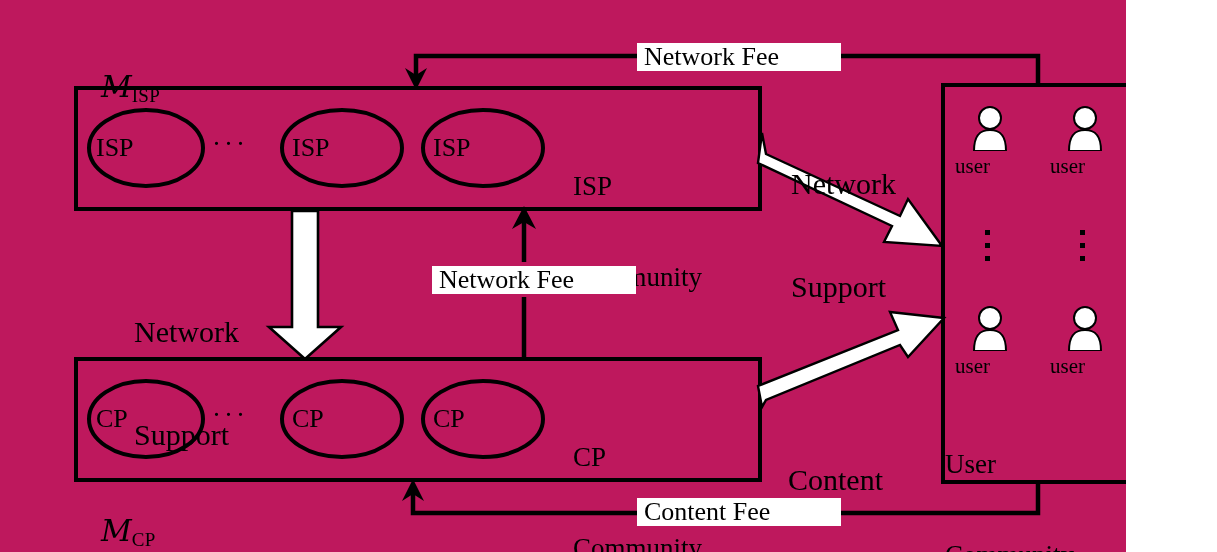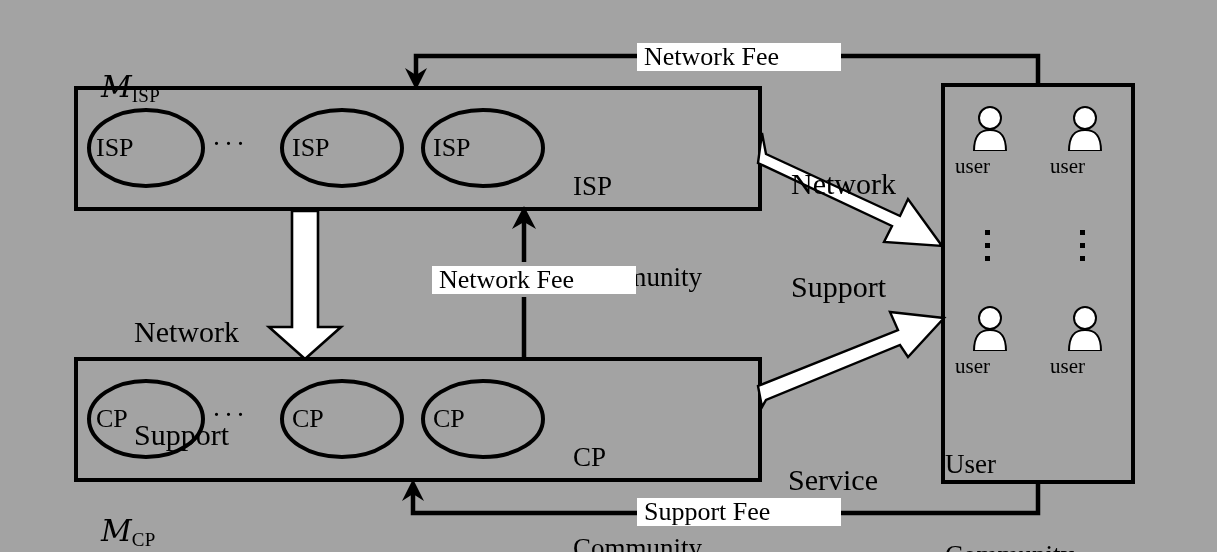--- a/index.html
+++ b/index.html
@@ -2,23 +2,23 @@
 <html><head>
 <meta charset="utf-8">
 <style>
   html, body {
     margin: 0;
     padding: 0;
     background: #ffffff;
   }
   #diagram-root {
     position: relative;
-    width: 1217px;
+    width: 1126px;
     height: 552px;
-    background: #a3a3a3;
+    background: #be185d;
     font-family: "Liberation Serif", "DejaVu Serif", serif;
     overflow: hidden;
   }
   #diagram-svg {
     position: absolute;
     left: 0;
     top: 0;
     width: 1217px;
     height: 552px;
   }
@@ -160,25 +160,25 @@
   <div class="lbl dots-h" style="left:212px; top:401px; width:66px;">···</div>
   <div class="lbl node-label" style="left:292px; top:405px; width:100px;">CP</div>
   <div class="lbl node-label" style="left:433px; top:405px; width:100px;">CP</div>
 
   <div class="lbl community-label" style="left:573px; top:382px; width:178px;">
     <div>CP</div>
     <div>Community</div>
   </div>
 
   <div class="lbl flow-label" style="left:788px; top:395px; width:150px;">
+    <div>Content</div>
     <div>Service</div>
-    <div>Service</div>
-  </div>
-
-  <div class="lbl inline-fee" style="left:637px; top:498px; width:190px;">Support Fee</div>
+  </div>
+
+  <div class="lbl inline-fee" style="left:637px; top:498px; width:190px;">Content Fee</div>
 
 
   <svg class="user-icon" style="left:969px; top:105px;" viewBox="0 0 42 46">
     <circle cx="21" cy="13" r="11" fill="#fff" stroke="#000" stroke-width="2"></circle>
     <path d="M 5 46 C 5 30 11 25 21 25 C 31 25 37 30 37 46 Z" fill="#fff" stroke="#000" stroke-width="2"></path>
   </svg>
   <div class="lbl user-caption" style="left:955px; top:155px; width:70px;">user</div>
 
   <svg class="user-icon" style="left:1064px; top:105px;" viewBox="0 0 42 46">
     <circle cx="21" cy="13" r="11" fill="#fff" stroke="#000" stroke-width="2"></circle>

